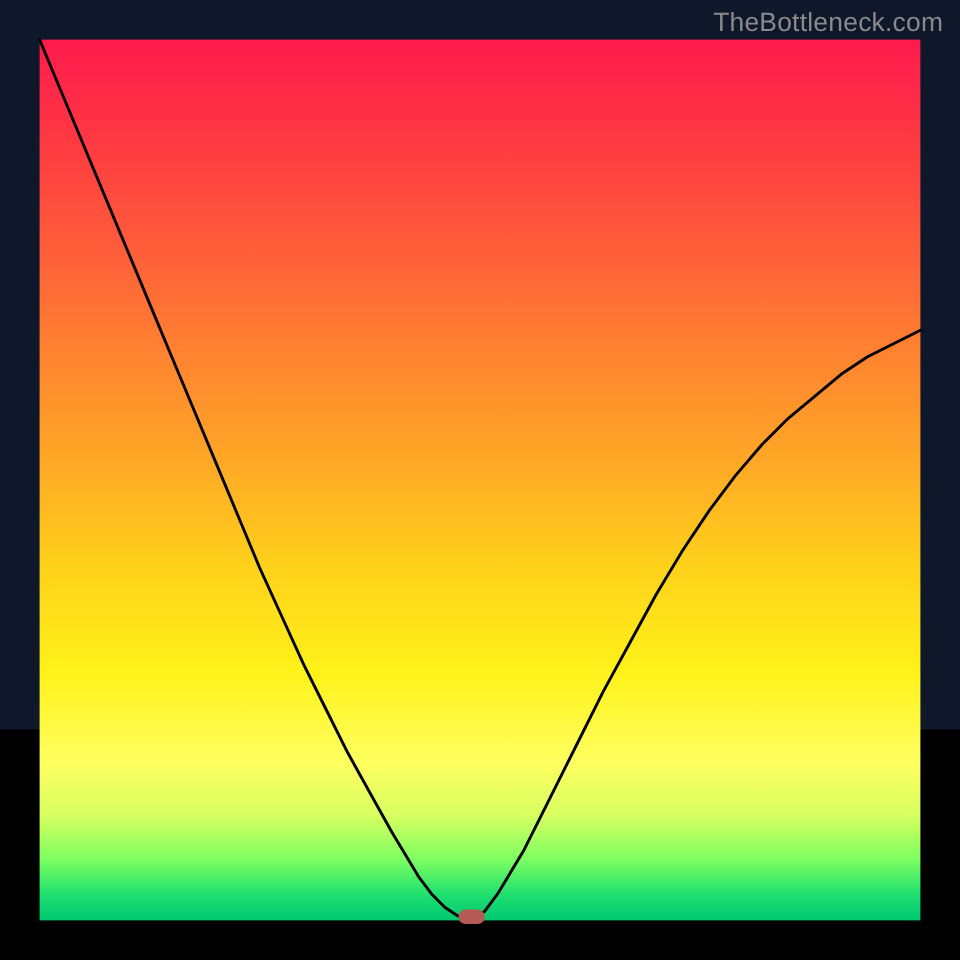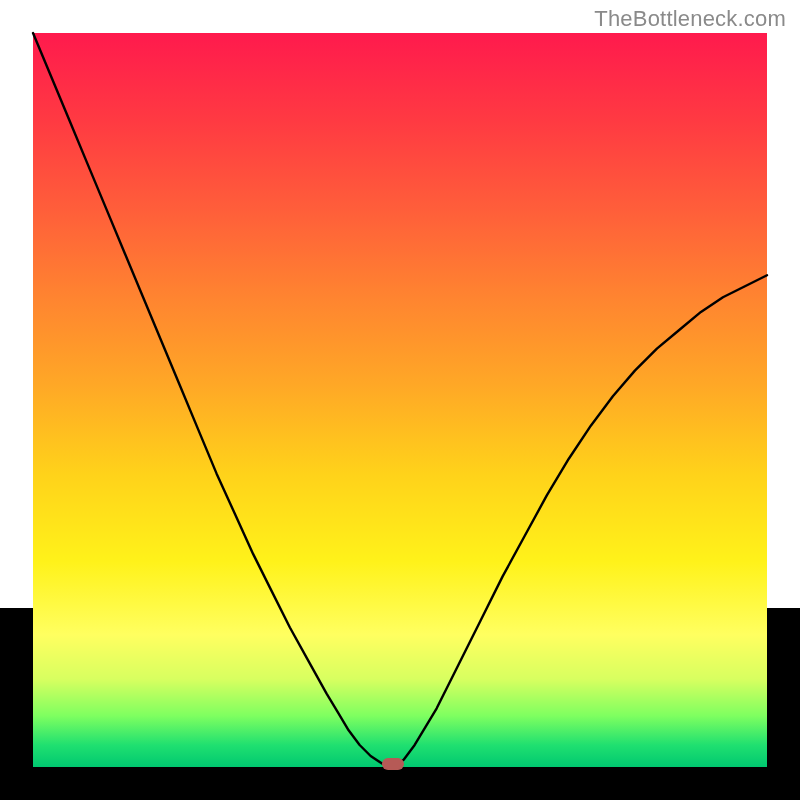--- a/index.html
+++ b/index.html
@@ -10,21 +10,21 @@
     background: #000;
     overflow: hidden;
     font-family: Arial, Helvetica, sans-serif;
   }
   .frame {
     position: absolute;
     left: 0;
     top: 0;
     width: 800px;
     height: 608px;
-    background: #ffffff;
+    background: #0f172a;
   }
   .plot-area {
     position: absolute;
     left: 33px;
     top: 33px;
     width: 734px;
     height: 734px;
     background: linear-gradient(to bottom,
       #ff1a4d 0%,
       #ff3a42 12%,

